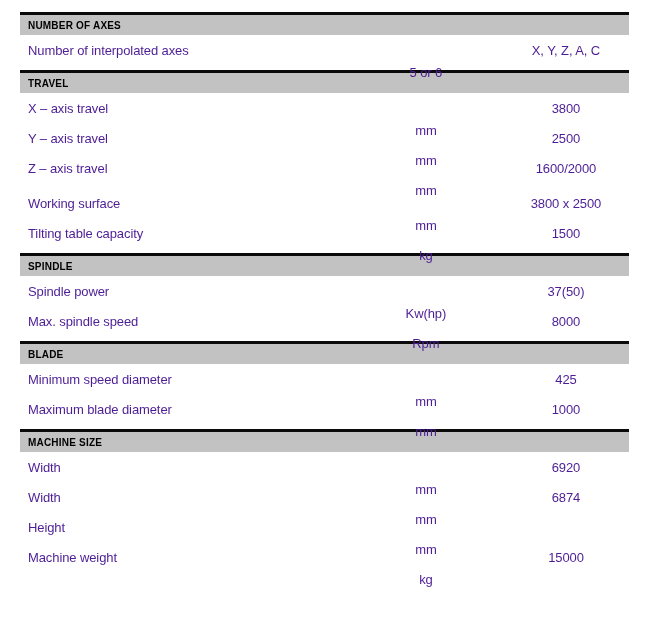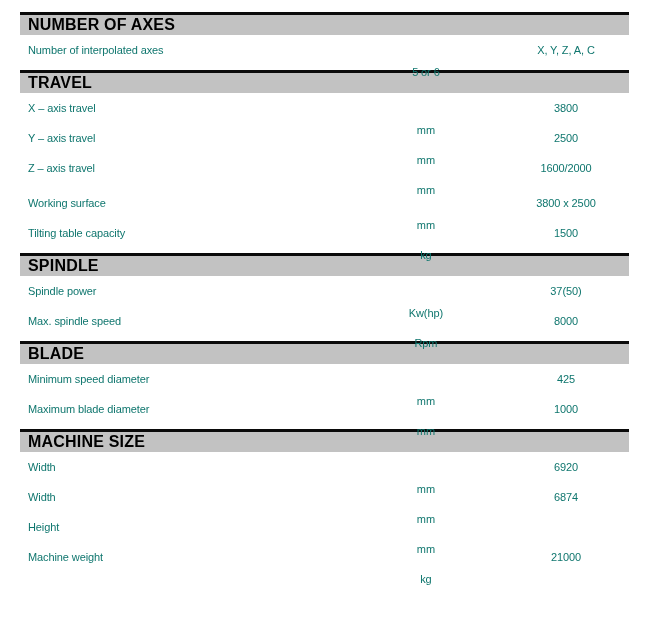--- a/index.html
+++ b/index.html
@@ -27,34 +27,34 @@
   .section-header {
     border-top: 3px solid #0a0a0a;
     background: #c2c2c2;
     height: 23px;
     display: flex;
     align-items: center;
     padding-left: 8px;
     box-sizing: border-box;
   }
   .section-title {
-    font-size: 16px;
+    font-size: 10px;
     font-weight: bold;
     color: #000000;
     letter-spacing: 0.2px;
     text-transform: uppercase;
   }
   .row {
     display: flex;
     height: 30px;
     align-items: center;
   }
   .cell {
-    font-size: 11px;
-    color: #0f766e;
+    font-size: 13px;
+    color: #4c1d95;
     letter-spacing: -0.1px;
     box-sizing: border-box;
     white-space: nowrap;
     overflow: hidden;
   }
   .cell.label {
     width: 54%;
     padding-left: 8px;
     text-align: left;
   }
@@ -183,18 +183,18 @@
   </div>
 
   <div class="row">
     <span class="cell label">Height</span>
     <span class="cell unit">mm</span>
   </div>
 
   <div class="row">
     <span class="cell label">Machine weight</span>
     <span class="cell unit">kg</span>
-    <span class="cell value">21000</span>
+    <span class="cell value">15000</span>
   </div>
 </div>
   </section>
 </div>
 </div>
 
 </body></html>

